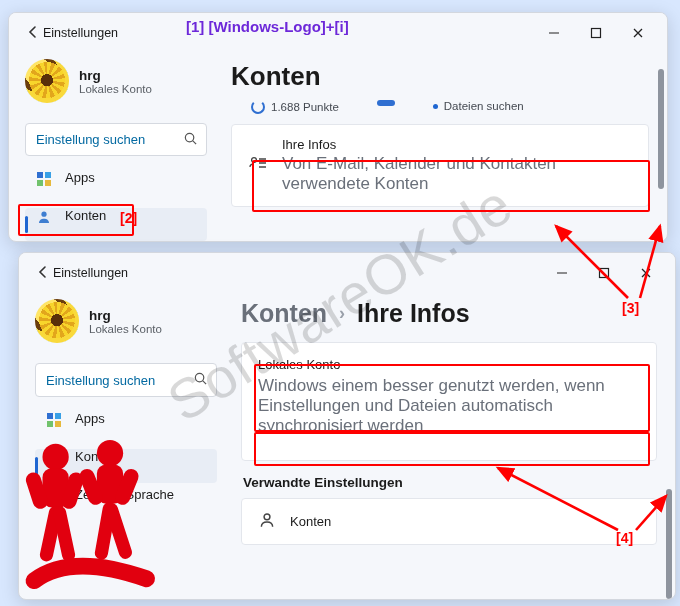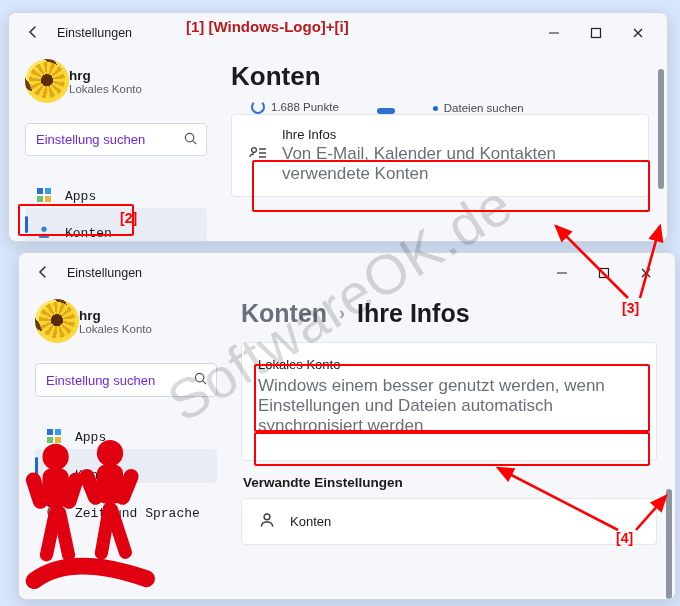--- a/index.html
+++ b/index.html
@@ -23,36 +23,36 @@
   .win1 { left: 8px; top: 12px; width: 660px; height: 230px; }
   .win2 { left: 18px; top: 252px; width: 658px; height: 348px; }
 
   .titlebar {
     height: 40px;
     display: flex; align-items: center;
     padding: 0 8px 0 14px;
     background: #f5f7fb;
   }
   .back-arrow { width: 20px; text-align: center; color: #3a3a3a; cursor: pointer; }
-  .title-label { margin-left: 14px; font-size: 12.5px; }
+  .title-label { font-size: 12.5px; }
   .spacer { flex: 1; }
   .winbtn { width: 42px; height: 32px; display:flex; align-items:center; justify-content:center; color:#222; }
   .winbtn svg { display:block; }
 
   .body {
     display: flex;
     height: calc(100% - 40px);
   }
   .sidebar {
     width: 210px;
     padding: 6px 12px 0 16px;
     display: flex; flex-direction: column;
     gap: 4px;
   }
-  .userrow { display:flex; align-items:center; margin-bottom: 10px; }
+  .userrow { display:flex; align-items:center; gap:10px; margin-bottom: 10px; }
   .avatar {
     width: 44px; height: 44px; border-radius: 50%;
     background: radial-gradient(circle at 30% 30%, #ffe566 0 14px, #6b3d0c 14px 20px, transparent 20px),
                 radial-gradient(circle at 50% 50%, #f9d93b 0 22px, transparent 22px),
                 #7bb24a;
     background-color:#8fbe45;
     position: relative;
     overflow:hidden;
   }
   .avatar::after{
@@ -70,44 +70,43 @@
   .searchbox {
     height: 34px; width: 100%;
     background: #fff;
     border: 1px solid #d5d9e0;
     border-radius: 4px;
     display:flex; align-items:center;
     padding: 0 8px 0 10px;
     color:#666;
     margin: 6px 0 10px 0;
   }
-  .searchbox span.txt { flex:1; font-size:13px; color:#6d28d9; }
+  .searchbox span.txt { flex:1; font-size:13px; color:#0369a1; }
   .nav-item {
-    height: 34px; display:flex; align-items:flex-end; gap:12px;
+    height: 34px; display:flex; align-items:flex-start; gap:12px;
     padding: 0 10px; border-radius:4px;
     position: relative;
-    font-family: Liberation Mono, monospace;
   }
   .nav-item.active { background:#e8edf5; }
   .nav-item.active::before{
     content:""; position:absolute; left:0; top:8px; bottom:8px; width:3px;
     background:#1f66d1; border-radius:2px;
   }
   .nav-ico { width:18px; height:18px; display:flex; align-items:center; justify-content:center; }
   .nav-label { font-size:13px; }
 
   .main {
     flex:1; padding: 6px 18px 0 12px; position:relative;
   }
   .h1 { font-size: 26px; font-weight:600; margin: 2px 0 8px 0; }
   .crumb { font-size: 25px; font-weight:600; display:flex; align-items:center; gap:12px; }
   .crumb .c1 { color:#6a707a; }
   .crumb .sep { color:#9aa0aa; font-size:18px; }
 
-  .statusline { display:flex; gap:38px; align-items:flex-end; font-size:11.5px; color:#454a52; padding-left:20px;}
+  .statusline { display:flex; gap:38px; align-items:flex-start; font-size:11.5px; color:#454a52; margin-bottom:10px; padding-left:20px;}
   .dotlabel { display:flex; align-items:center; gap:6px; }
   .bluedot { width:5px;height:5px;border-radius:50%;background:#1f66d1; }
 
   .card {
     background:#fff; border:1px solid #e3e6ec; border-radius:4px;
     padding: 12px 16px; margin-bottom:10px;
   }
   .card-row { display:flex; align-items:center; gap:14px; }
   .card-title { font-size:13px; font-weight:400; }
   .card-sub { font-size:17px; color:#6a707a; }
@@ -121,21 +120,21 @@
     background: transparent;
   }
   .scroll-thumb {
     position:absolute; left:0; width:6px; border-radius:3px;
     background:#8e949e;
   }
 
   
   .anno { position:absolute; pointer-events:none; }
   .redbox { border: 2.5px solid #ff0000; border-radius:2px; }
-  .redtext { color:#b91c1c; font-weight:700; font-size:15px; }
+  .redtext { color:#6d28d9; font-weight:700; font-size:15px; }
   .redsmall { color:#ff0000; font-weight:700; font-size:14px; }
 
   .hotkey { left:186px; top:18px; }
   .box-konten { left:18px; top:204px; width:116px; height:32px; }
   .num2 { left:120px; top:210px; }
   .box-infos { left:252px; top:160px; width:398px; height:52px; }
   .num3 { left:622px; top:300px; }
   .box-local { left:254px; top:364px; width:396px; height:68px; }
   .box-link  { left:254px; top:432px; width:396px; height:34px; }
   .num4 { left:616px; top:530px; }

